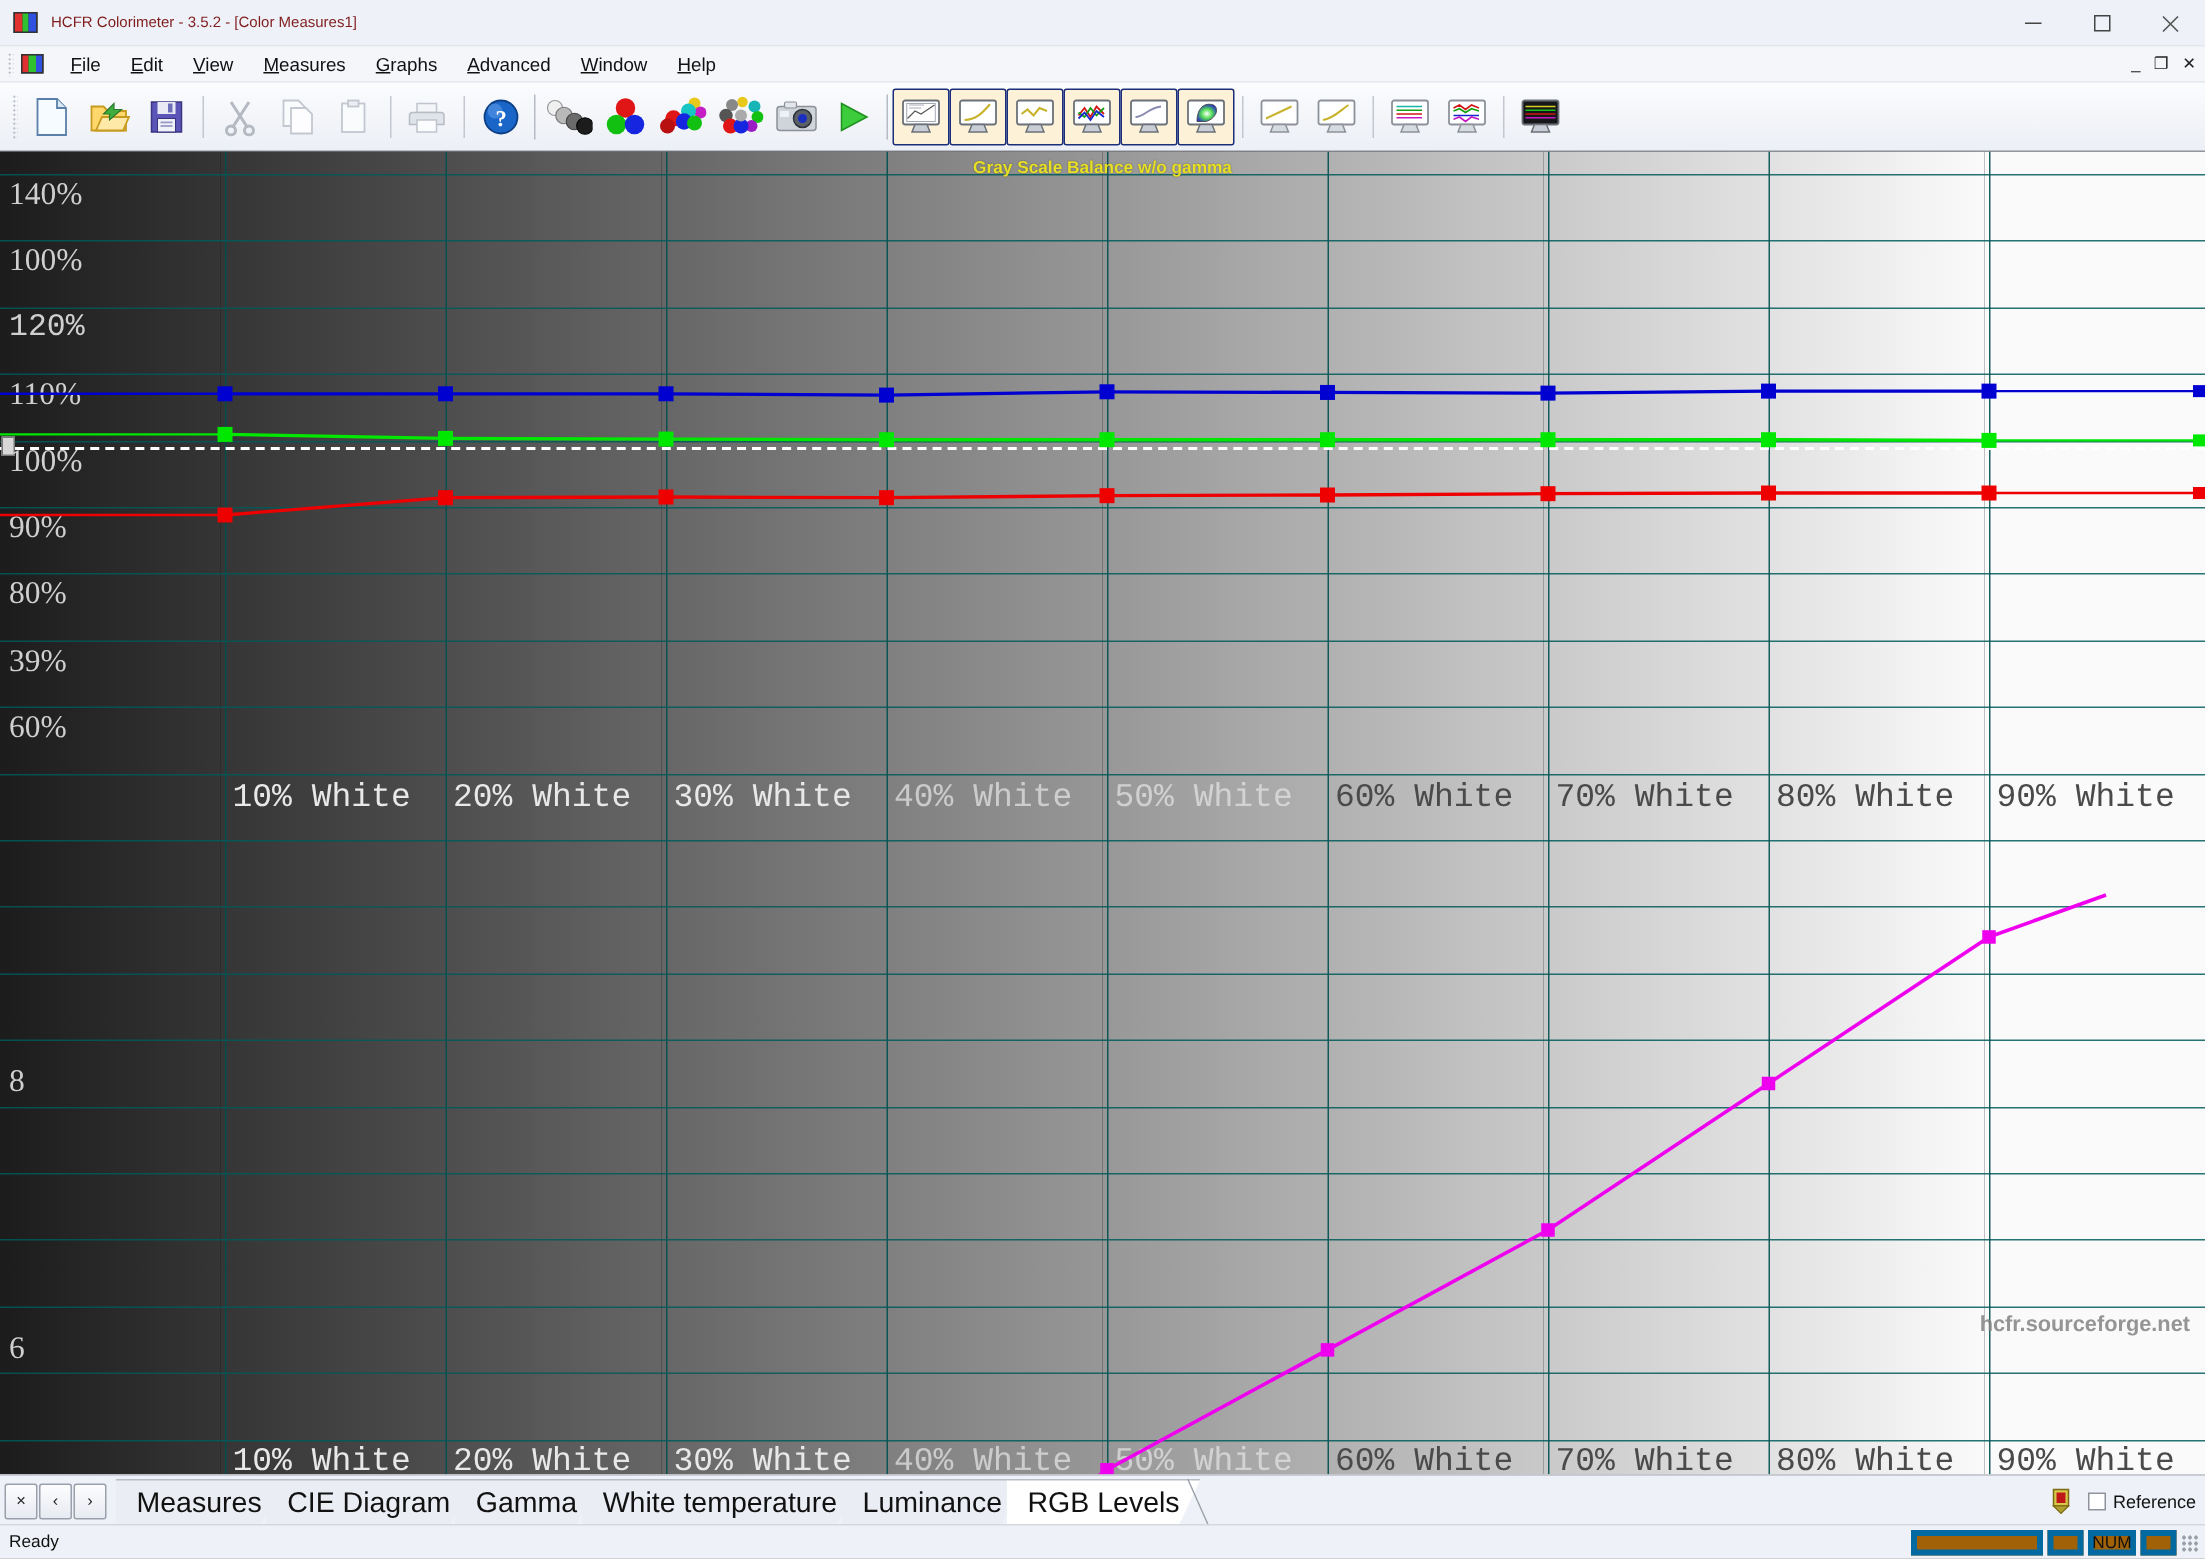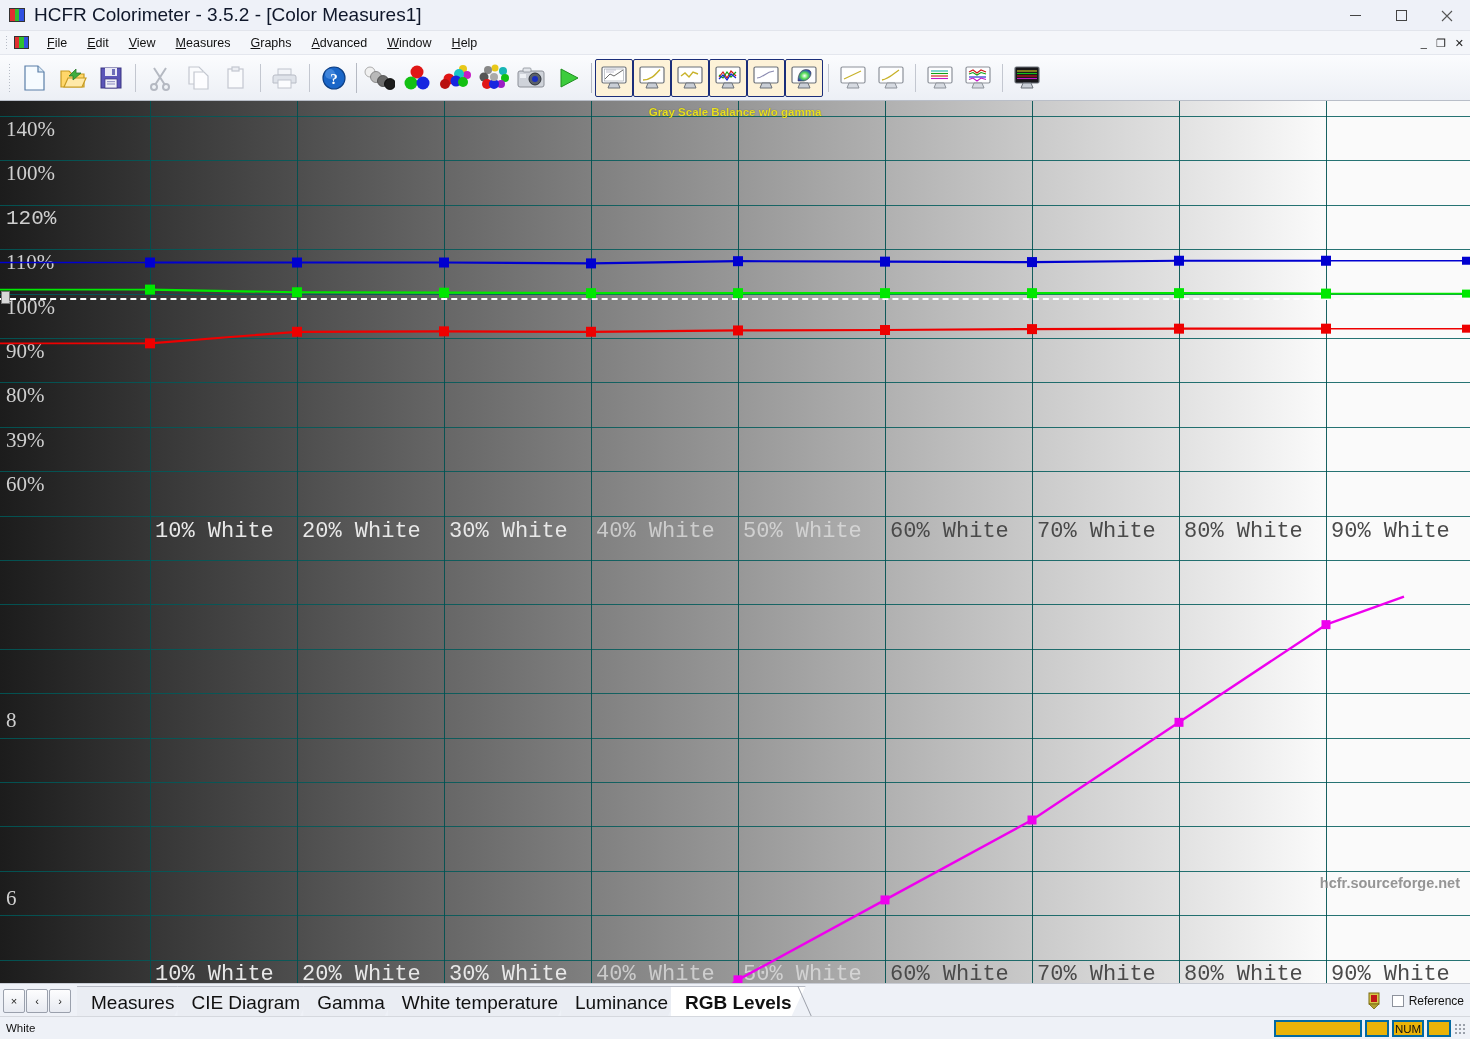--- a/index.html
+++ b/index.html
@@ -29,21 +29,21 @@
   }
   .app-icon {
     width: 16px; height: 14px; margin: 0 9px 0 9px;
     display: flex; border: 1px solid #333; background:#222;
   }
   .app-icon i { flex: 1 1 0; height: 100%; display:block; }
   .app-icon i:nth-child(1){ background:#e03030; }
   .app-icon i:nth-child(2){ background:#30c030; }
   .app-icon i:nth-child(3){ background:#3050e0; }
   .title-text {
-    font-size: 19px; color: #0f172a;
+    font-size: 10px; color: #7f1d1d;
     white-space: nowrap;
   }
   .win-buttons { position:absolute; right:0; top:0; height:31px; display:flex; }
   .win-btn {
     width: 46px; height: 31px;
     display:flex; align-items:center; justify-content:center;
     font-size: 13px; color:#444;
   }
   .glyph-min { width:11px; height:1px; background:#444; display:block; }
   .glyph-max { width:11px; height:11px; border:1px solid #444; display:block; }
@@ -173,21 +173,21 @@
   .tab {
     position: relative;
     padding: 2px 14px 2px 14px;
     font-size: 19px; color:#111;
     background: #eaedf3;
     height: 30px; line-height: 27px;
     border-top:1px solid #b8bcc6;
     margin-right: 0px;
     clip-path: polygon(0 0, 100% 0, calc(100% - 14px) 100%, 0 100%);
   }
-  .tab.active { background:#ffffff; font-weight: bold; }
+  .tab.active { background:#ffffff; font-weight: normal; }
   .tab-sep {
     width: 0; height: 30px; margin: 0 -10px 0 -2px;
     border-left: 1px solid #9b9fa9;
     transform: skewX(24deg);
   }
   .tabbar-right {
     position:absolute; right: 6px; top: 0; height: 33px;
     display:flex; align-items:center; gap: 10px;
   }
   .pin-icon { width:16px; height:18px; }
@@ -197,21 +197,21 @@
   
   .statusbar {
     height: 23px; flex:0 0 auto;
     background:#eef1f7; border-top:1px solid #d5d8de;
     display:flex; align-items:center;
     font-size: 11.5px; color:#111;
     position: relative;
   }
   .status-text { padding-left: 6px; }
   .status-panes { position:absolute; right:4px; top:3px; height:17px; display:flex; gap:3px; }
-  .spane { border:2px solid #0369a1; background:#eab308; height:17px; display:flex; align-items:center; justify-content:center; font-size:11.5px; color:#111; }
+  .spane { border:4px solid #0369a1; background:#a16207; height:17px; display:flex; align-items:center; justify-content:center; font-size:11.5px; color:#111; }
   .grip {
     width: 12px; height: 12px; align-self:flex-end; margin-bottom:2px;
     background-image: radial-gradient(circle, #9aa0aa 38%, transparent 42%);
     background-size: 4px 4px;
   }
 </style>
 </head>
 <body>
 
 <div id="app">
@@ -681,21 +681,21 @@
         </svg>
       </span>
       <label class="ref-check">
         <span class="ref-box"></span>
         <span>Reference</span>
       </label>
     </div>
   </div>
 
   <div class="statusbar">
-    <span class="status-text">White</span>
+    <span class="status-text">Ready</span>
     <div class="status-panes">
       <div class="spane" style="width:88px"></div>
       <div class="spane" style="width:24px"></div>
       <div class="spane" style="width:32px">NUM</div>
       <div class="spane" style="width:24px"></div>
       <div class="grip"></div>
     </div>
   </div>
 
 </div>

